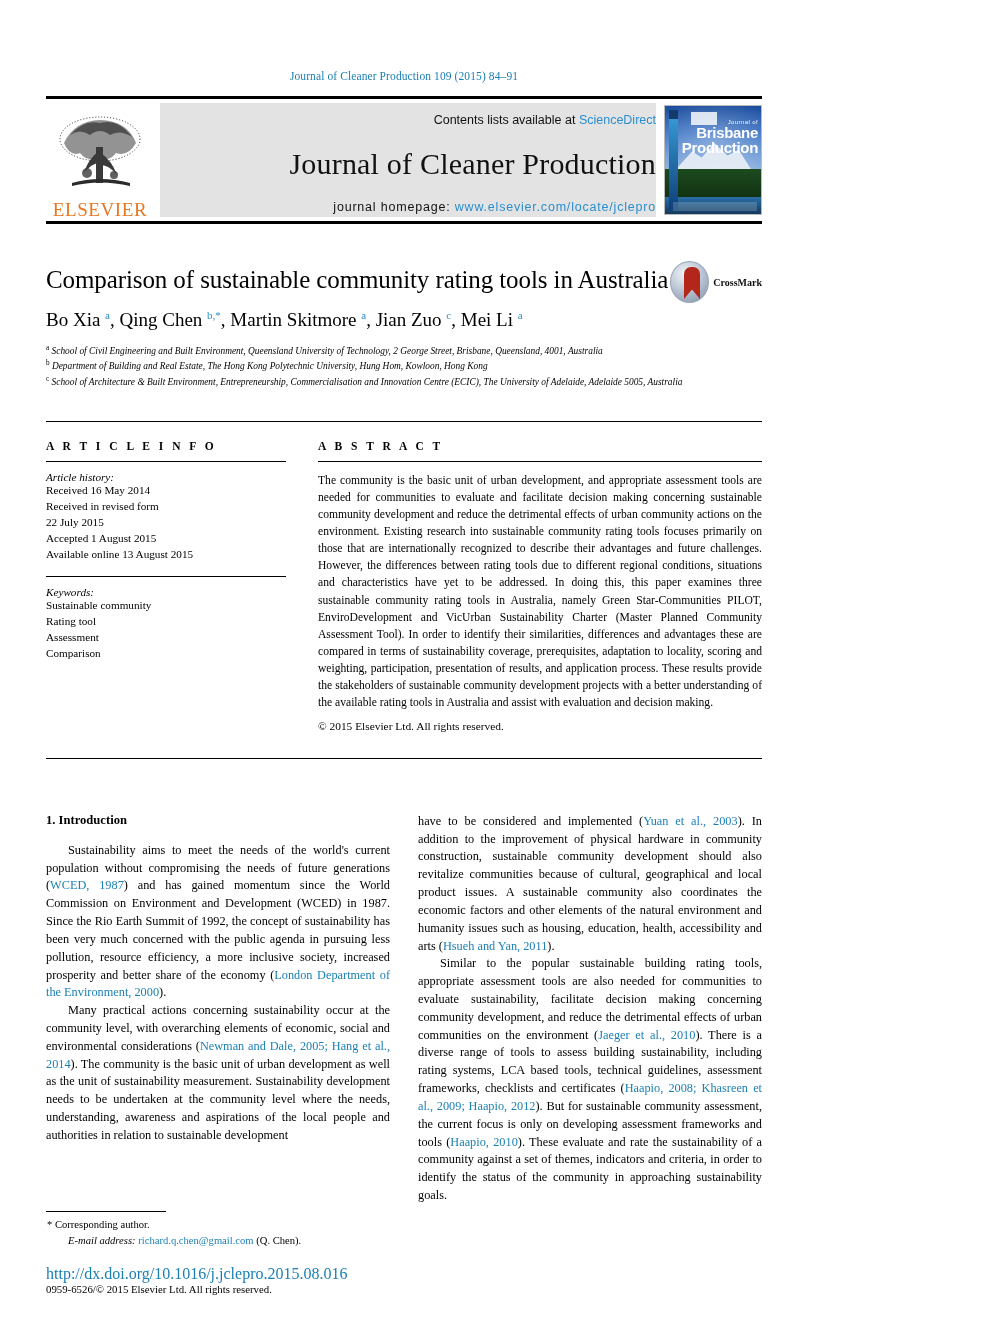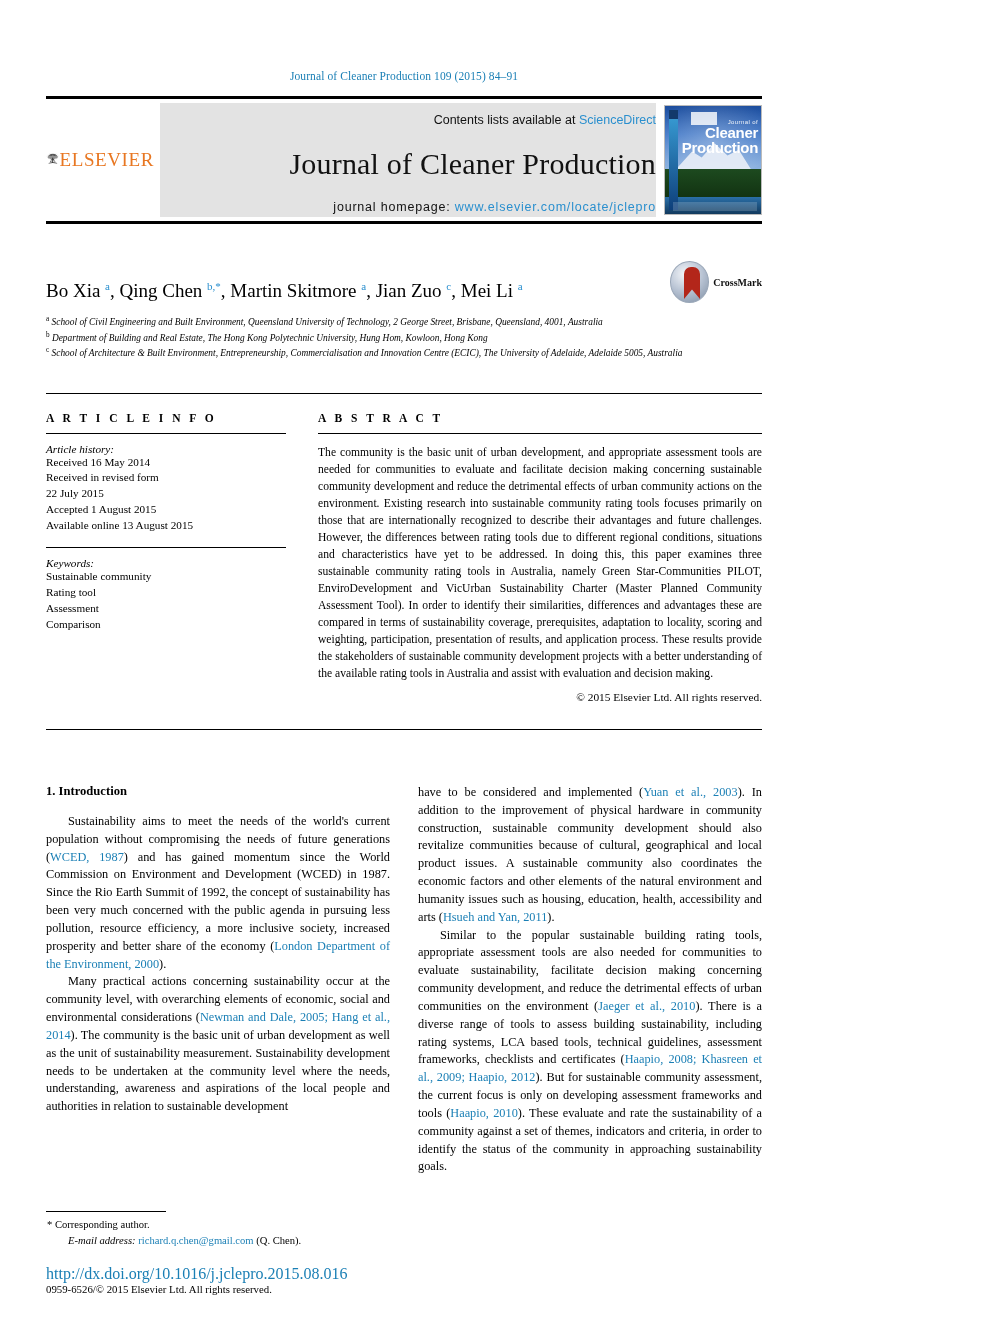--- a/index.html
+++ b/index.html
@@ -45,21 +45,21 @@
   }
   .masthead {
     display: flex;
     align-items: stretch;
     height: 122px;
   }
   .elsevier-logo {
     width: 108px;
     flex: 0 0 108px;
     display: flex;
-    flex-direction: row;
+    flex-direction: column;
     justify-content: flex-end;
     align-items: center;
     padding-bottom: 2px;
   }
   .tree-svg { display:block; }
   .elsevier-word {
     font-family: "Liberation Serif", serif;
     font-size: 19px;
     letter-spacing: .6px;
     color: #E87722;
@@ -272,21 +272,21 @@
     margin: 13px 0 9px 0;
   }
   .abstract-body {
     font-size: 11.6px;
     line-height: 1.47;
     text-align: justify;
     font-family: "Liberation Serif", serif;
     margin: 0;
   }
   .copyright {
-    text-align: right;
+    text-align: left;
     font-size: 11.4px;
     margin-top: 9px;
     font-family: "Liberation Serif", serif;
   }
 
   .bottom-rule {
     border-top: 1px solid #000;
     margin-top: 26px;
   }
 
@@ -391,29 +391,30 @@
       <div class="cover-sky"></div>
       <div class="cover-arc"></div>
       <div class="cover-mtn"></div>
       <div class="cover-forest"></div>
       <div class="cover-water"></div>
       <div class="cover-spine"></div>
       <div class="cover-badge"></div>
       <div class="cover-els"></div>
       <div class="cover-title">
         <span class="small">Journal of</span>
-        <span class="big">Cleaner</span>
+        <span class="big">Brisbane</span>
         <span class="big">Production</span>
       </div>
       <div class="cover-strip"></div>
     </div>
   </div>
   <div class="rule-thick-bottom"></div>
 
   <div class="title-block">
+    <h1 class="article-title">Comparison of sustainable community rating tools in Australia</h1>
     <div class="authors">Bo Xia <sup>a</sup>, Qing Chen <sup>b,*</sup>, Martin Skitmore <sup>a</sup>, Jian Zuo <sup>c</sup>, Mei Li <sup>a</sup></div>
     <div class="affils">
       <div><sup>a</sup> <span>School of Civil Engineering and Built Environment, Queensland University of Technology, 2 George Street, Brisbane, Queensland, 4001, Australia</span></div>
       <div><sup>b</sup> <span>Department of Building and Real Estate, The Hong Kong Polytechnic University, Hung Hom, Kowloon, Hong Kong</span></div>
       <div><sup>c</sup> <span>School of Architecture &amp; Built Environment, Entrepreneurship, Commercialisation and Innovation Centre (ECIC), The University of Adelaide, Adelaide 5005, Australia</span></div>
     </div>
 
     <div class="crossmark">
       <div class="crossmark-badge"></div>
       <div class="crossmark-label">CrossMark</div>

